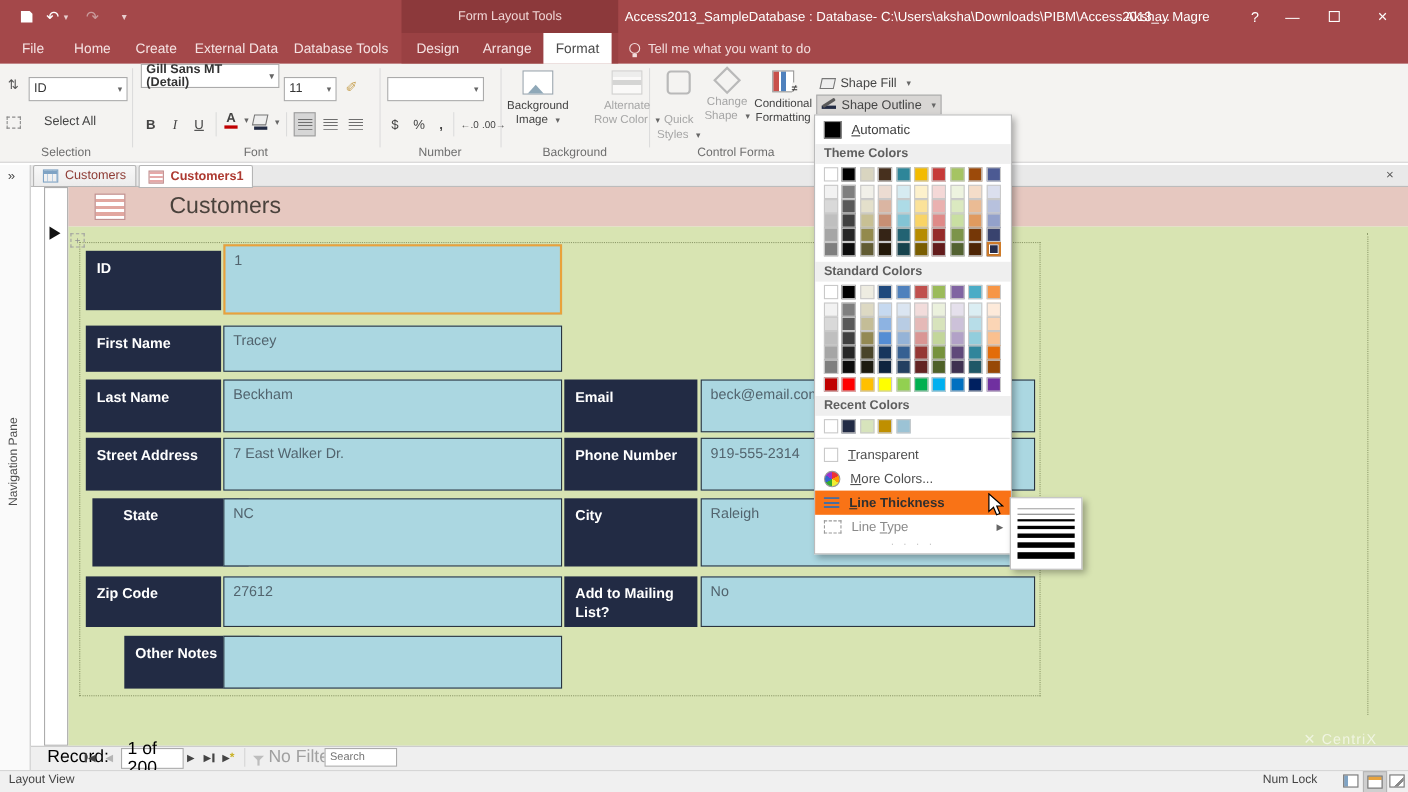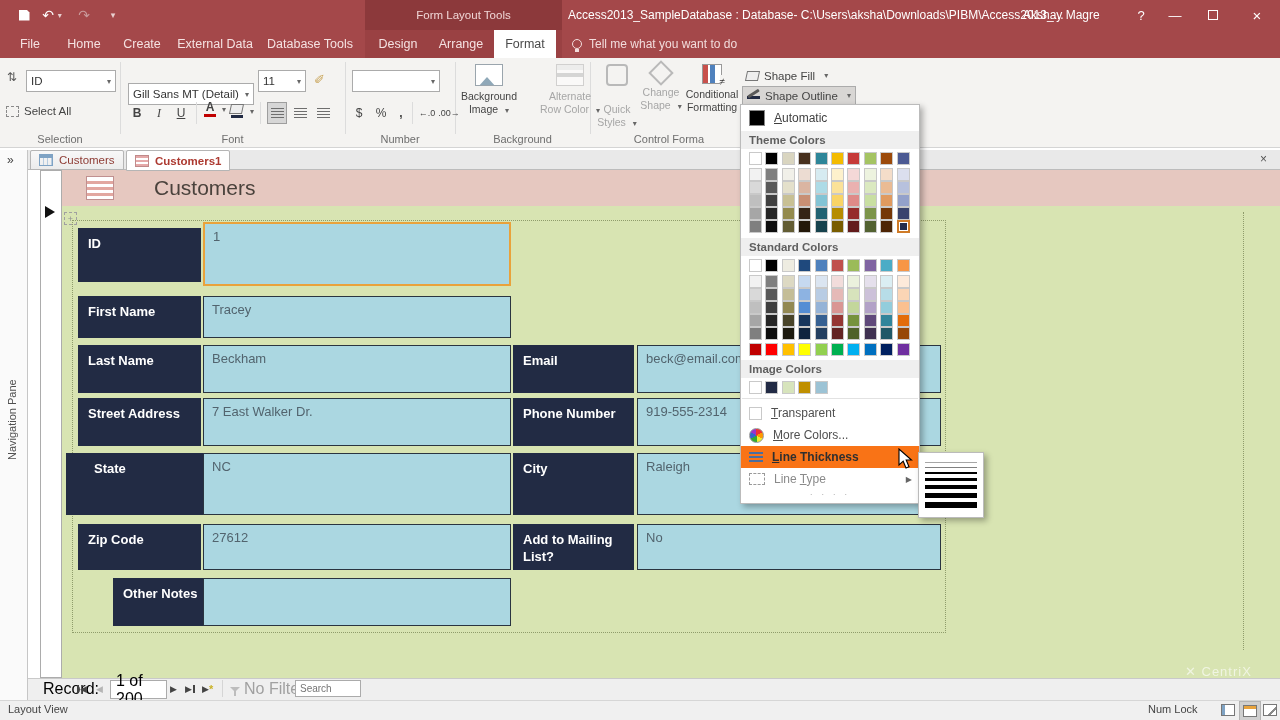--- a/index.html
+++ b/index.html
@@ -177,27 +177,27 @@
   <div class="abs gdiv" style="left:120px;"></div>
   <div class="abs gdiv" style="left:345px;"></div>
   <div class="abs gdiv" style="left:455px;"></div>
   <div class="abs gdiv" style="left:590px;"></div>
 
   <div class="abs" style="left:7px;top:70px;font-size:12px;color:#555;">⇅</div>
   <div class="abs combo" style="left:26px;top:70px;width:90px;height:22px;">
     <span>ID</span>
       <span class="caret">▾</span>
   </div>
-  <div class="abs" style="left:6px;top:105px;display:flex;align-items:center;gap:5px;font-size:11.5px;color:#444;">
+  <div class="abs" style="left:6px;top:105px;display:flex;align-items:center;gap:21px;font-size:11.5px;color:#444;">
     <span style="width:11px;height:9px;border:1px dashed #8A8A8A;display:inline-block;"></span>
     <span>Select All</span>
   </div>
   <div class="abs glabel" style="left:0;width:120px;">Selection</div>
 
-  <div class="abs combo" style="left:128px;top:83px;width:126px;height:22px;">
+  <div class="abs combo" style="left:128px;top:58px;width:126px;height:22px;font-weight:bold;">
     <span>Gill Sans MT (Detail)</span>
       <span class="caret">▾</span>
   </div>
   <div class="abs combo" style="left:258px;top:70px;width:48px;height:22px;">
     <span>11</span>
       <span class="caret">▾</span>
   </div>
   <div class="abs" style="left:314px;top:72px;color:#C8A356;font-size:13px;">✐</div>
   <div class="abs rbtn" style="left:128px;top:102px;width:18px;height:22px;font-weight:bold;">B</div>
   <div class="abs rbtn" style="left:150px;top:102px;width:18px;height:22px;font-style:italic;font-family:'Liberation Serif',serif;">I</div>
@@ -316,21 +316,21 @@
     </div>
 
   <div class="abs flabel" style="left:78px;top:228px;width:123px;height:54px;">ID</div>
   <div class="abs fval selected" style="left:203px;top:222px;width:308px;height:64px;">1</div>
   <div class="abs fval" style="left:203px;top:296px;width:308px;height:42px;">Tracey</div>
   <div class="abs flabel" style="left:78px;top:296px;width:123px;height:42px;">First Name</div>
   <div class="abs flabel" style="left:78px;top:345px;width:123px;height:48px;">Last Name</div>
   <div class="abs fval" style="left:203px;top:345px;width:308px;height:48px;">Beckham</div>
   <div class="abs flabel" style="left:78px;top:398px;width:123px;height:48px;">Street Address</div>
   <div class="abs fval" style="left:203px;top:398px;width:308px;height:48px;">7 East Walker Dr.</div>
-  <div class="abs flabel" style="left:66px;top:453px;width:142px;height:62px;padding-left:28px;">State</div>
+  <div class="abs flabel" style="left:84px;top:453px;width:142px;height:62px;padding-left:28px;">State</div>
   <div class="abs fval" style="left:203px;top:453px;width:308px;height:62px;">NC</div>
   <div class="abs flabel" style="left:78px;top:524px;width:123px;height:46px;">Zip Code</div>
   <div class="abs fval" style="left:203px;top:524px;width:308px;height:46px;">27612</div>
   <div class="abs flabel" style="left:78px;top:578px;width:123px;height:48px;margin-left:35px;">Other Notes</div>
   <div class="abs fval" style="left:203px;top:578px;width:308px;height:48px;"></div>
 
   <div class="abs flabel" style="left:513px;top:345px;width:121px;height:48px;">Email</div>
   <div class="abs fval" style="left:637px;top:345px;width:304px;height:48px;">beck@email.com</div>
   <div class="abs flabel" style="left:513px;top:398px;width:121px;height:48px;">Phone Number</div>
   <div class="abs fval" style="left:637px;top:398px;width:304px;height:48px;">919-555-2314</div>
@@ -481,21 +481,21 @@
         <div class="sw" style="background: rgb(255, 0, 0);"></div>
         <div class="sw" style="background: rgb(255, 192, 0);"></div>
         <div class="sw" style="background: rgb(255, 255, 0);"></div>
         <div class="sw" style="background: rgb(146, 208, 80);"></div>
         <div class="sw" style="background: rgb(0, 176, 80);"></div>
         <div class="sw" style="background: rgb(0, 176, 240);"></div>
         <div class="sw" style="background: rgb(0, 112, 192);"></div>
         <div class="sw" style="background: rgb(0, 32, 96);"></div>
         <div class="sw" style="background: rgb(112, 48, 160);"></div>
       </div>
-    <div class="mhead" style="margin-top:4px;">Image Colors</div>
+    <div class="mhead" style="margin-top:4px;">Recent Colors</div>
     <div class="sw-grid recentrow">
         <div class="sw" style="background: rgb(255, 255, 255);"></div>
         <div class="sw" style="background: rgb(34, 43, 69);"></div>
         <div class="sw" style="background: rgb(215, 228, 188);"></div>
         <div class="sw" style="background: rgb(191, 143, 0);"></div>
         <div class="sw" style="background: rgb(156, 195, 213);"></div>
       </div>
     <div class="msep"></div>
     <div class="mi">
       <span class="sw" style="background:#fff;"></span>

